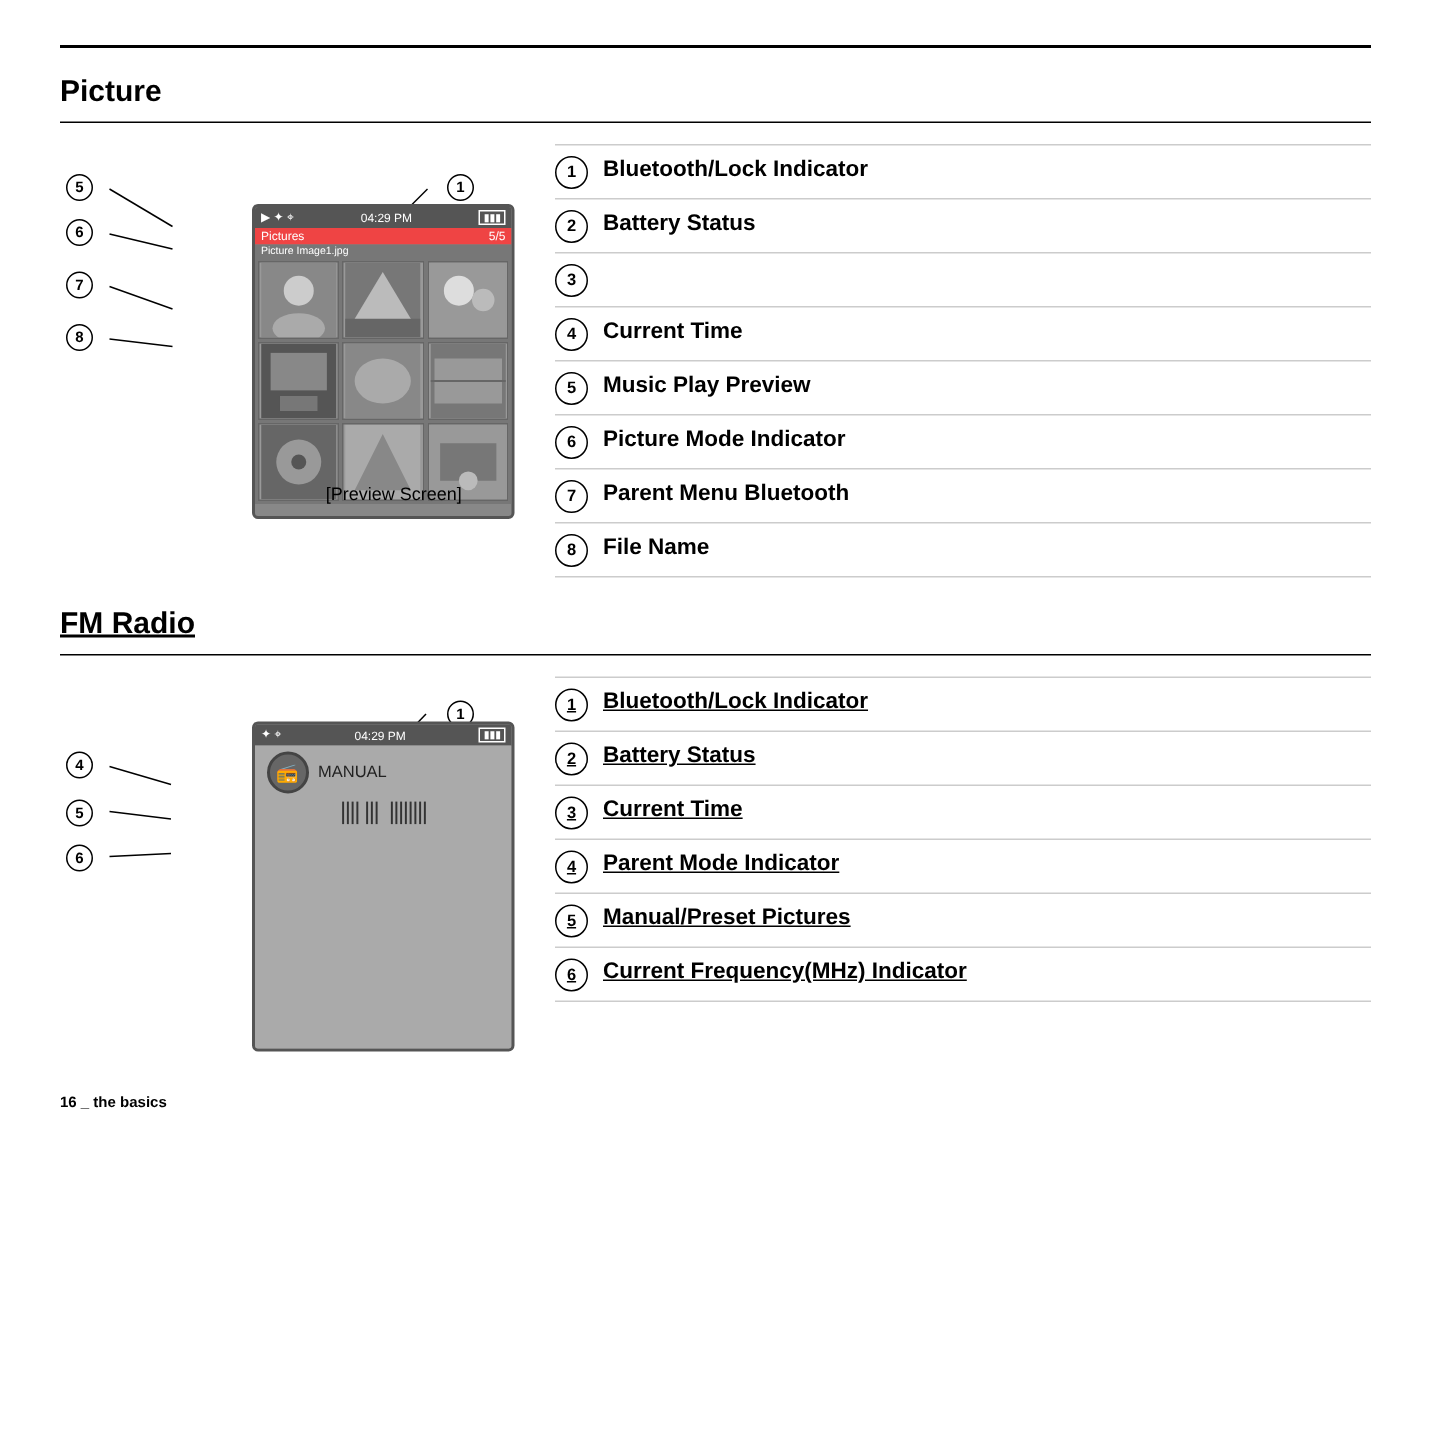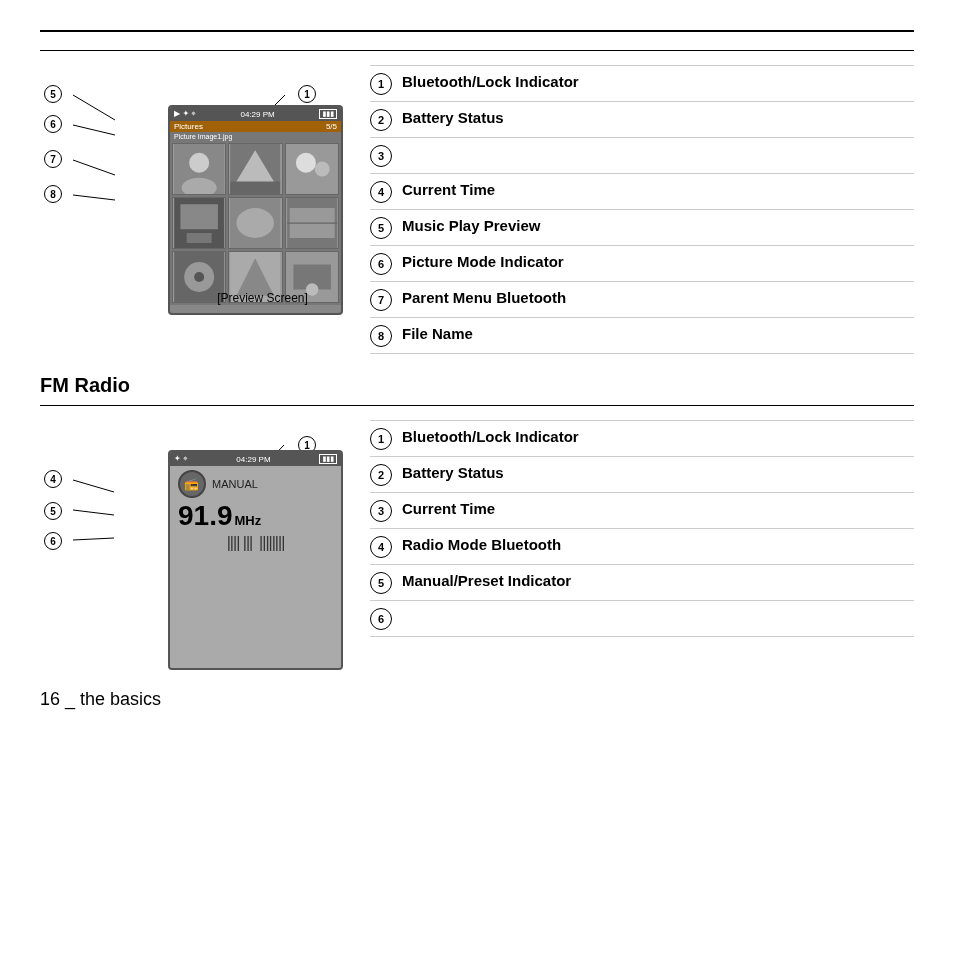--- a/index.html
+++ b/index.html
@@ -78,21 +78,21 @@
       color: #fff;
       font-size: 8px;
       padding: 2px 4px;
       display: flex;
       justify-content: space-between;
       align-items: center;
     }
 
     
     .picture-header {
-      background: #a16207;
+      background: #ef4444;
       color: #fff;
       font-size: 8px;
       padding: 1px 4px;
       display: flex;
       justify-content: space-between;
     }
     .picture-grid {
       display: grid;
       grid-template-columns: repeat(3, 1fr);
       gap: 2px;
@@ -200,22 +200,22 @@
       font-size: 15px;
       font-weight: bold;
       line-height: 1.3;
     }
 
     
     .page-footer {
       position: absolute;
       bottom: 20px;
       left: 40px;
-      font-size: 18px;
-      font-weight: normal;
+      font-size: 10px;
+      font-weight: bold;
     }
 
     
     .diagram-wrapper {
       position: relative;
       width: 280px;
       height: 250px;
     }
     .diagram-wrapper.radio-wrapper {
       height: 270px;
@@ -230,20 +230,21 @@
     }
   </style>
 </head>
 <body>
 
 <div class="page" style="position:relative;">
 
   <hr class="title-divider">
 
   <div class="section">
+    <div class="section-title">Picture</div>
     <hr class="section-divider">
 
     <div class="section-body">
 
       <div class="diagram-area">
         <div class="diagram-wrapper">
 
           <svg class="diagram-svg">
 
             <line x1="33" y1="30" x2="75" y2="55" stroke="#000" stroke-width="1"></line>
@@ -405,21 +406,21 @@
         </div>
         <div class="info-row">
           <div class="info-num">8</div>
           <div class="info-text">File Name</div>
         </div>
       </div>
 
     </div>
   </div>
 
-  <div class="section" style="margin-top:4px;">
+  <div class="section" style="margin-top:4px;text-decoration:underline;">
     <div class="section-title">FM Radio</div>
     <hr class="section-divider">
 
     <div class="section-body">
 
       <div class="diagram-area">
         <div class="diagram-wrapper radio-wrapper">
 
           <svg class="diagram-svg">
 
@@ -462,24 +463,20 @@
 
             <div class="radio-inner">
 
               <div style="display:flex; align-items:center; gap:6px;">
                 <div style="width:28px; height:28px; border-radius:50%; background:#666; border:2px solid #444; display:flex; align-items:center; justify-content:center;">
                   <span style="font-size:12px; color:#fff;">📻</span>
                 </div>
                 <span class="radio-mode">MANUAL</span>
               </div>
 
-              <div style="display:flex; align-items:baseline;">
-                <span class="radio-freq">91.9</span>
-                <span style="font-size:13px; font-weight:bold; margin-left:2px;">MHz</span>
-              </div>
 
               <div class="radio-eq">
                 ||||&nbsp;|||&nbsp;&nbsp;||||||||
               </div>
             </div>
           </div>
 
         </div>
       </div>
 
@@ -491,28 +488,29 @@
         <div class="info-row">
           <div class="info-num">2</div>
           <div class="info-text">Battery Status</div>
         </div>
         <div class="info-row">
           <div class="info-num">3</div>
           <div class="info-text">Current Time</div>
         </div>
         <div class="info-row">
           <div class="info-num">4</div>
-          <div class="info-text">Radio Mode Bluetooth</div>
+          <div class="info-text">Parent Mode Indicator</div>
         </div>
         <div class="info-row">
           <div class="info-num">5</div>
-          <div class="info-text">Manual/Preset Indicator</div>
+          <div class="info-text">Manual/Preset Pictures</div>
         </div>
         <div class="info-row">
           <div class="info-num">6</div>
+          <div class="info-text">Current Frequency(MHz) Indicator</div>
         </div>
       </div>
 
     </div>
   </div>
 
   <div class="page-footer">16 _ the basics</div>
 
 </div>
 

